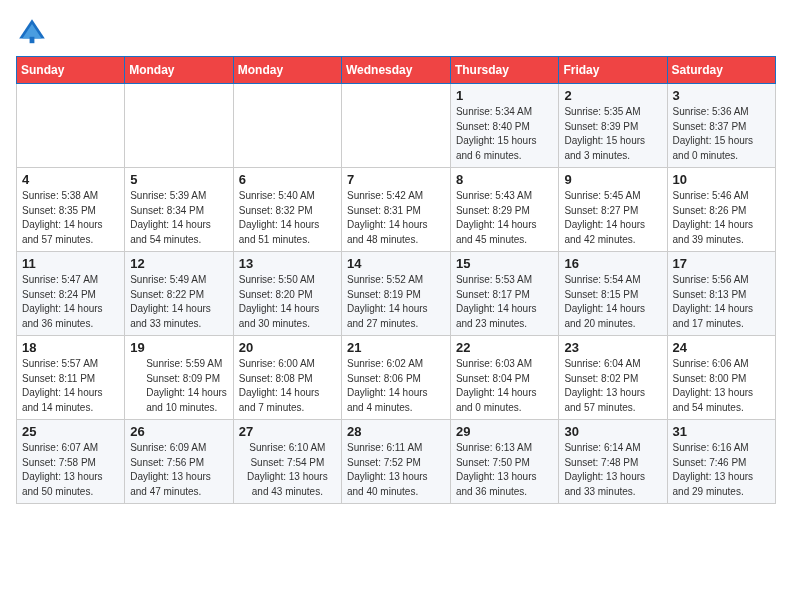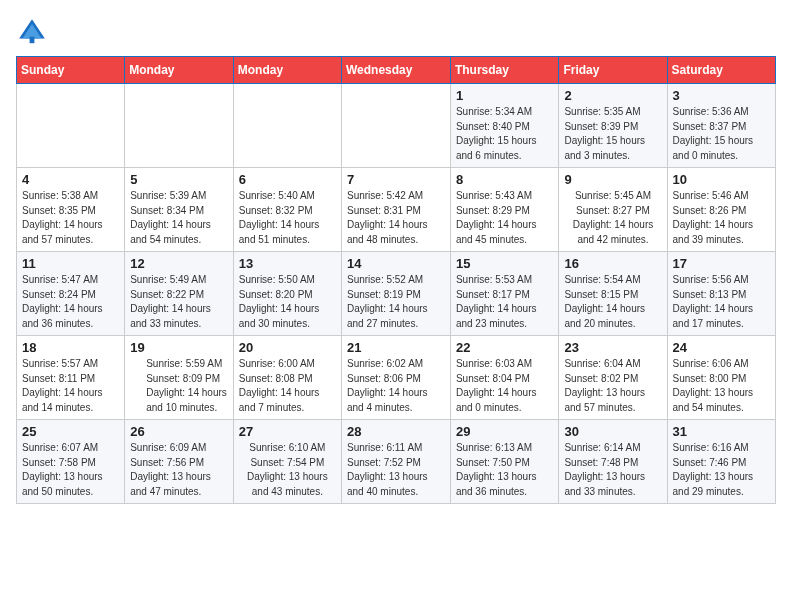--- a/index.html
+++ b/index.html
@@ -181,21 +181,21 @@
         </td>
         <td>
           <span class="day-number">8</span>
           <div class="day-info" style="white-space: pre-line;">Sunrise: 5:43 AM
 Sunset: 8:29 PM
 Daylight: 14 hours
 and 45 minutes.</div>
         </td>
         <td>
           <span class="day-number">9</span>
-          <div class="day-info" style="white-space: pre-line; text-align: center;">Sunrise: 5:45 AM
+          <div class="day-info" style="white-space: pre-line;">Sunrise: 5:45 AM
 Sunset: 8:27 PM
 Daylight: 14 hours
 and 42 minutes.</div>
         </td>
         <td>
           <span class="day-number">10</span>
           <div class="day-info" style="white-space: pre-line;">Sunrise: 5:46 AM
 Sunset: 8:26 PM
 Daylight: 14 hours
 and 39 minutes.</div>

